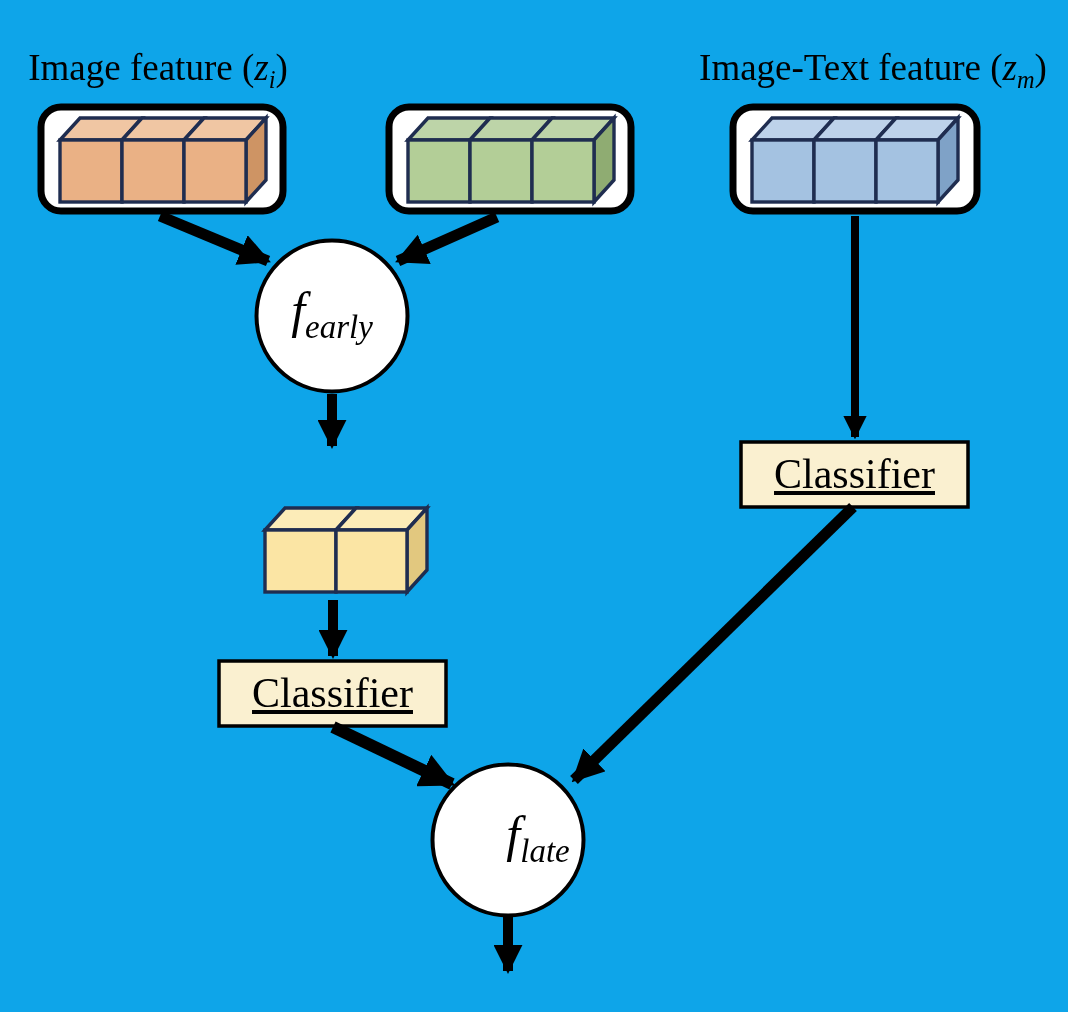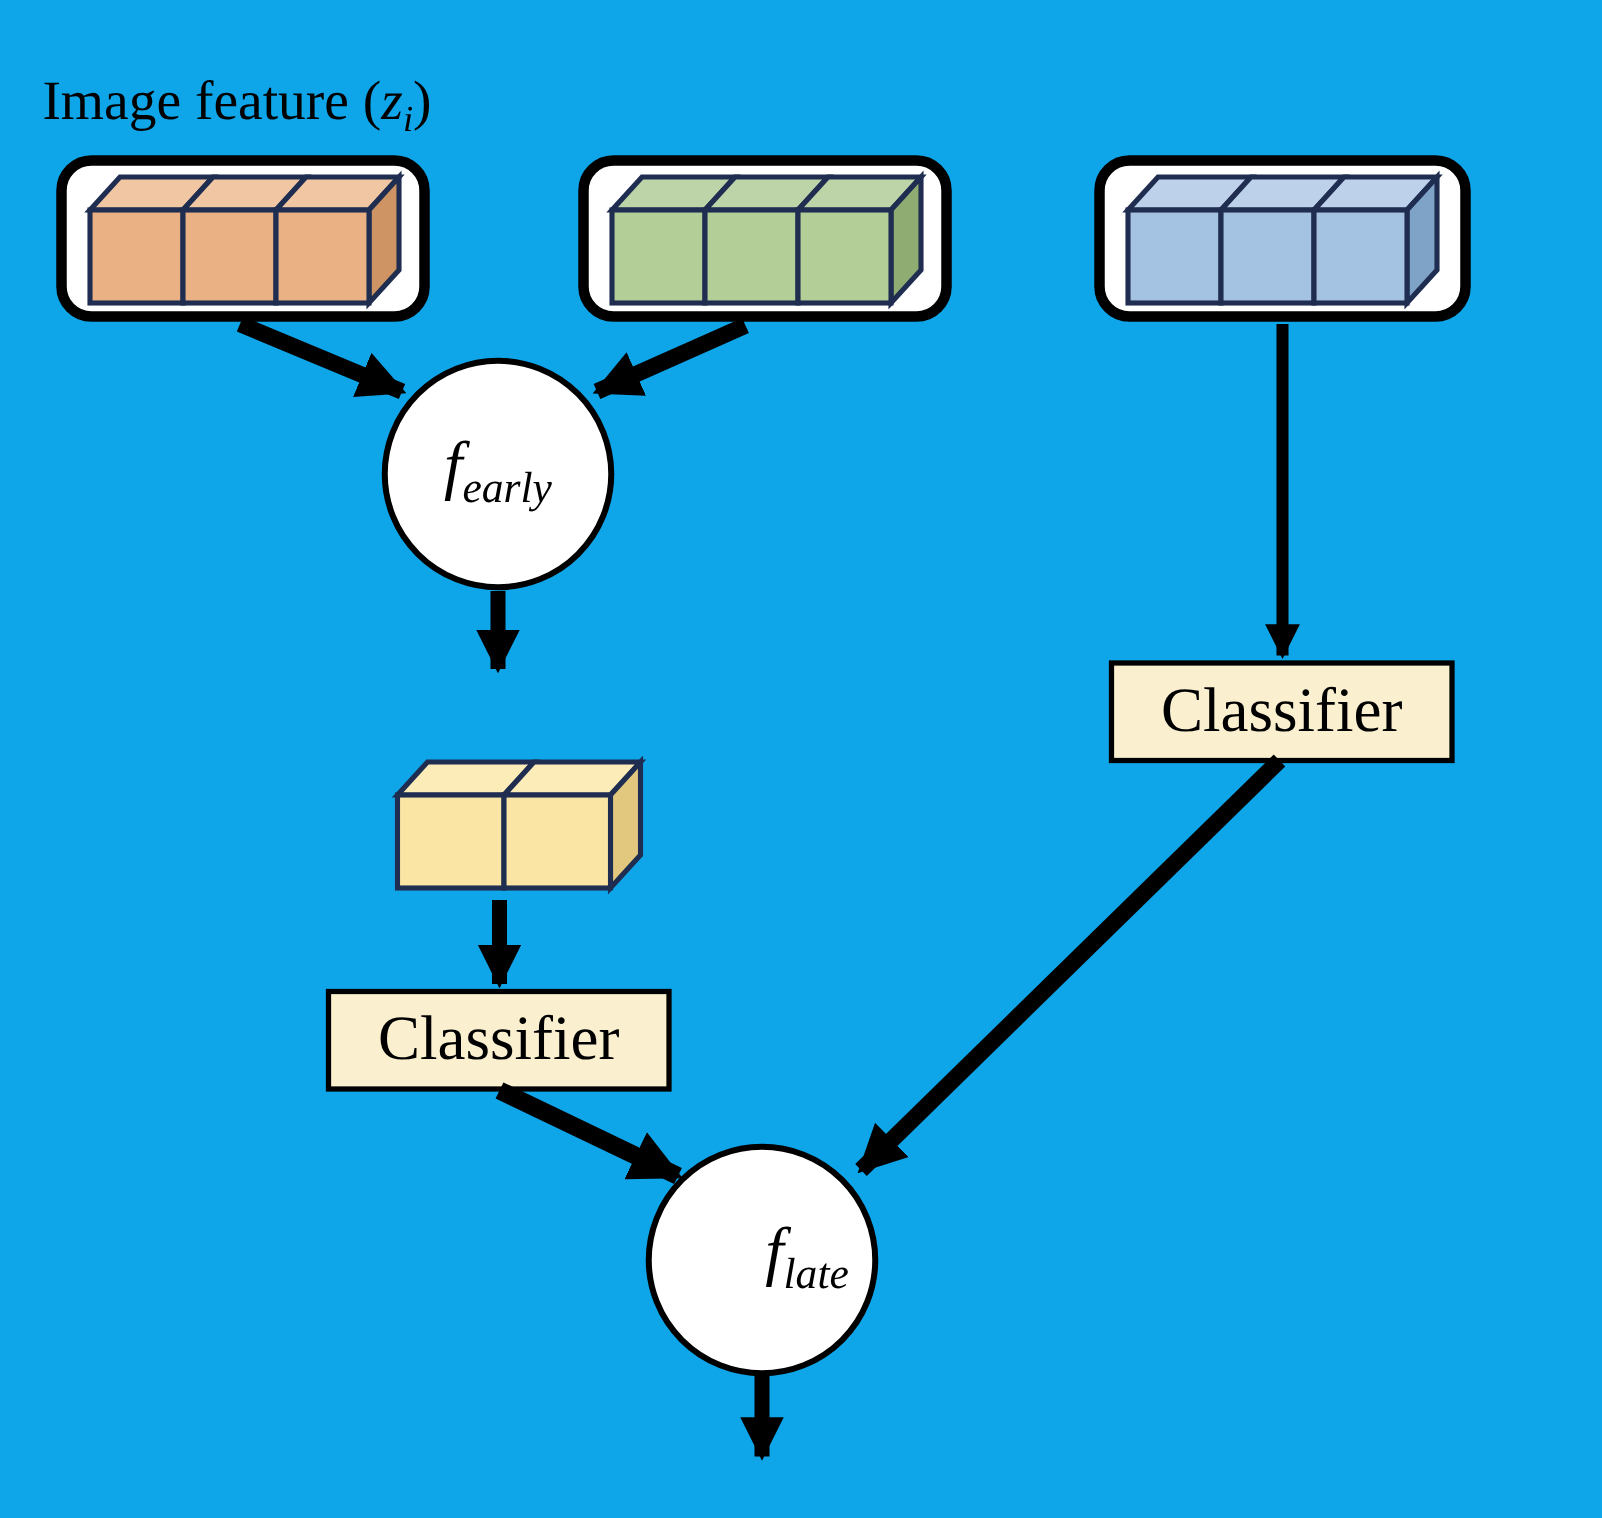--- a/index.html
+++ b/index.html
@@ -11,25 +11,25 @@
   .toplabel {
     position:absolute; top:48px; font-size:37px; line-height:1.1;
     text-align:center; white-space:nowrap;
   }
   .toplabel sub, .fusedlabel sub { font-size:0.66em; }
   .fusedlabel {
     position:absolute; top:456px; left:181px; width:300px;
     font-size:37px; text-align:center; white-space:nowrap;
   }
   .clabel {
-    position:absolute; font-size:42px; text-align:center; white-space:nowrap;
+    position:absolute; font-size:42px; text-align:center; white-space:nowrap;text-decoration:underline;
   }
   .fnode {
     position:absolute; transform:translate(-50%,-54%);
-    font-size:44px; font-style:italic; white-space:nowrap;
+    font-size:50px; font-style:italic; white-space:nowrap;
   }
   .fnode sub { font-size:0.66em; font-style:italic; }
 </style>
 </head>
 <body>
 
 <div class="canvas">
 
   <svg class="layer" viewBox="0 0 1068 1012" xmlns="http://www.w3.org/2000/svg">
     <defs>
@@ -94,20 +94,23 @@
 
     <circle cx="332" cy="316" r="75.5" stroke-width="4" fill="#FFFFFF" stroke="#000000"></circle>
     <circle cx="508" cy="840" r="75.5" stroke-width="4" fill="#FFFFFF" stroke="#000000"></circle>
   </svg>
 
   <div class="toplabel" style="left:0px; width:316px;">
     <span>Image feature (</span><i>z</i><sub><i>i</i></sub><span>)</span>
   </div>
 
 
+  <div class="toplabel" style="left:692px; width:362px;">
+    <span>Image-Text feature (</span><i>z</i><sub><i>m</i></sub><span>)</span>
+  </div>
 
   <div class="fnode" style="left:332px; top:316px;">
     <i>f</i><sub><i>early</i></sub>
   </div>
 
 
   <div class="clabel" style="left:219px; top:661px; width:227px; line-height:65px;">Classifier</div>
 
   <div class="clabel" style="left:741px; top:442px; width:227px; line-height:65px;">Classifier</div>
 

